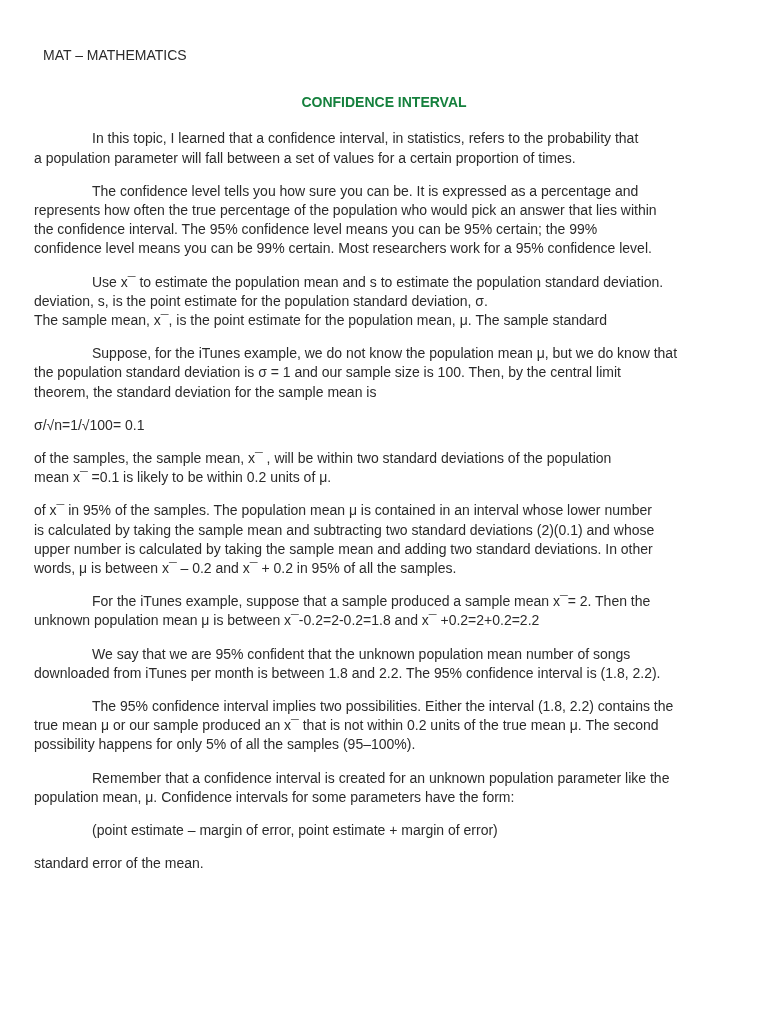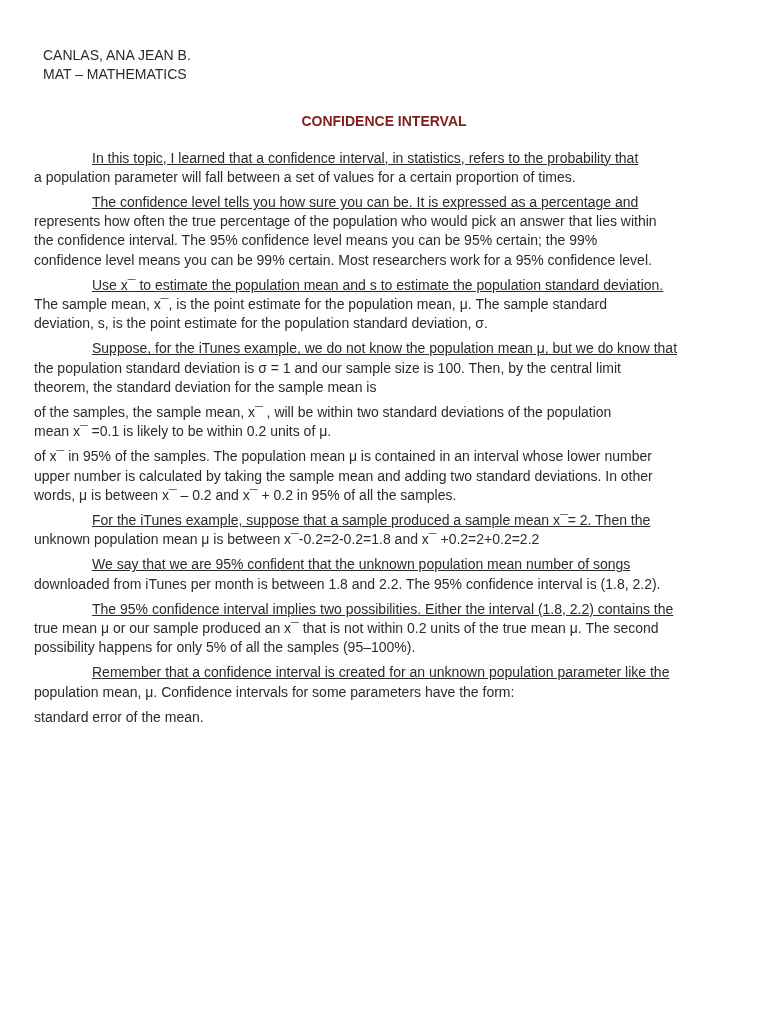--- a/index.html
+++ b/index.html
@@ -21,96 +21,101 @@
     overflow: hidden;
   }
   .doc-header {
     margin-left: 9px;
   }
   .doc-title {
     margin: 28px 0 0 0;
     text-align: center;
     font-size: 14px;
     font-weight: bold;
-    color: #7f1d1d;
+    color: #15803d;
     line-height: 19.2px;
   }
   .para {
-    margin-top: 6px;
+    margin-top: 14px;
   }
   .para.first-para {
     margin-top: 17px;
   }
   .line {
     white-space: pre-wrap;
   }
   .para.indent .line.first {
     padding-left: 58px;
-    text-decoration: underline;
   }
   .para.tabbed .line {
     padding-left: 58px;
   }
   .para.flush .line {
     padding-left: 0;
   }
 </style>
 </head>
 <body>
 
 <div class="page">
   <div class="doc-header">
-    <div>CANLAS, ANA JEAN B.</div>
     <div>MAT – MATHEMATICS</div>
   </div>
   <div class="doc-title">CONFIDENCE INTERVAL</div>
   <div id="doc-content">
       <div class="para indent first-para">
         <div class="line first">In this topic, I learned that a confidence interval, in statistics, refers to the probability that</div>
         <div class="line">a population parameter will fall between a set of values for a certain proportion of times.</div>
       </div>
       <div class="para indent">
         <div class="line first">The confidence level tells you how sure you can be. It is expressed as a percentage and</div>
         <div class="line">represents how often the true percentage of the population who would pick an answer that lies within</div>
         <div class="line">the confidence interval. The 95% confidence level means you can be 95% certain; the 99%</div>
         <div class="line">confidence level means you can be 99% certain. Most researchers work for a 95% confidence level.</div>
       </div>
       <div class="para indent">
         <div class="line first">Use x¯ to estimate the population mean and s to estimate the population standard deviation.</div>
+        <div class="line">deviation, s, is the point estimate for the population standard deviation, σ.</div>
         <div class="line">The sample mean, x¯, is the point estimate for the population mean, μ. The sample standard</div>
-        <div class="line">deviation, s, is the point estimate for the population standard deviation, σ.</div>
       </div>
       <div class="para indent">
         <div class="line first">Suppose, for the iTunes example, we do not know the population mean μ, but we do know that</div>
         <div class="line">the population standard deviation is σ = 1 and our sample size is 100. Then, by the central limit</div>
         <div class="line">theorem, the standard deviation for the sample mean is</div>
+      </div>
+      <div class="para flush">
+        <div class="line first">σ/√n=1/√100= 0.1</div>
       </div>
       <div class="para indent">
         <div class="line">of the samples, the sample mean, x¯ , will be within two standard deviations of the population</div>
         <div class="line">mean x¯ =0.1 is likely to be within 0.2 units of μ.</div>
       </div>
       <div class="para indent">
         <div class="line">of x¯ in 95% of the samples. The population mean μ is contained in an interval whose lower number</div>
+        <div class="line">is calculated by taking the sample mean and subtracting two standard deviations (2)(0.1) and whose</div>
         <div class="line">upper number is calculated by taking the sample mean and adding two standard deviations. In other</div>
         <div class="line">words, μ is between x¯ – 0.2 and x¯ + 0.2 in 95% of all the samples.</div>
       </div>
       <div class="para indent">
         <div class="line first">For the iTunes example, suppose that a sample produced a sample mean x¯= 2. Then the</div>
         <div class="line">unknown population mean μ is between x¯-0.2=2-0.2=1.8 and x¯ +0.2=2+0.2=2.2</div>
       </div>
       <div class="para indent">
         <div class="line first">We say that we are 95% confident that the unknown population mean number of songs</div>
         <div class="line">downloaded from iTunes per month is between 1.8 and 2.2. The 95% confidence interval is (1.8, 2.2).</div>
       </div>
       <div class="para indent">
         <div class="line first">The 95% confidence interval implies two possibilities. Either the interval (1.8, 2.2) contains the</div>
         <div class="line">true mean μ or our sample produced an x¯ that is not within 0.2 units of the true mean μ. The second</div>
         <div class="line">possibility happens for only 5% of all the samples (95–100%).</div>
       </div>
       <div class="para indent">
         <div class="line first">Remember that a confidence interval is created for an unknown population parameter like the</div>
         <div class="line">population mean, μ. Confidence intervals for some parameters have the form:</div>
       </div>
+      <div class="para tabbed">
+        <div class="line first">(point estimate – margin of error, point estimate + margin of error)</div>
+      </div>
       <div class="para indent">
         <div class="line">standard error of the mean.</div>
       </div>
     </div>
 </div>
 
 </body></html>

